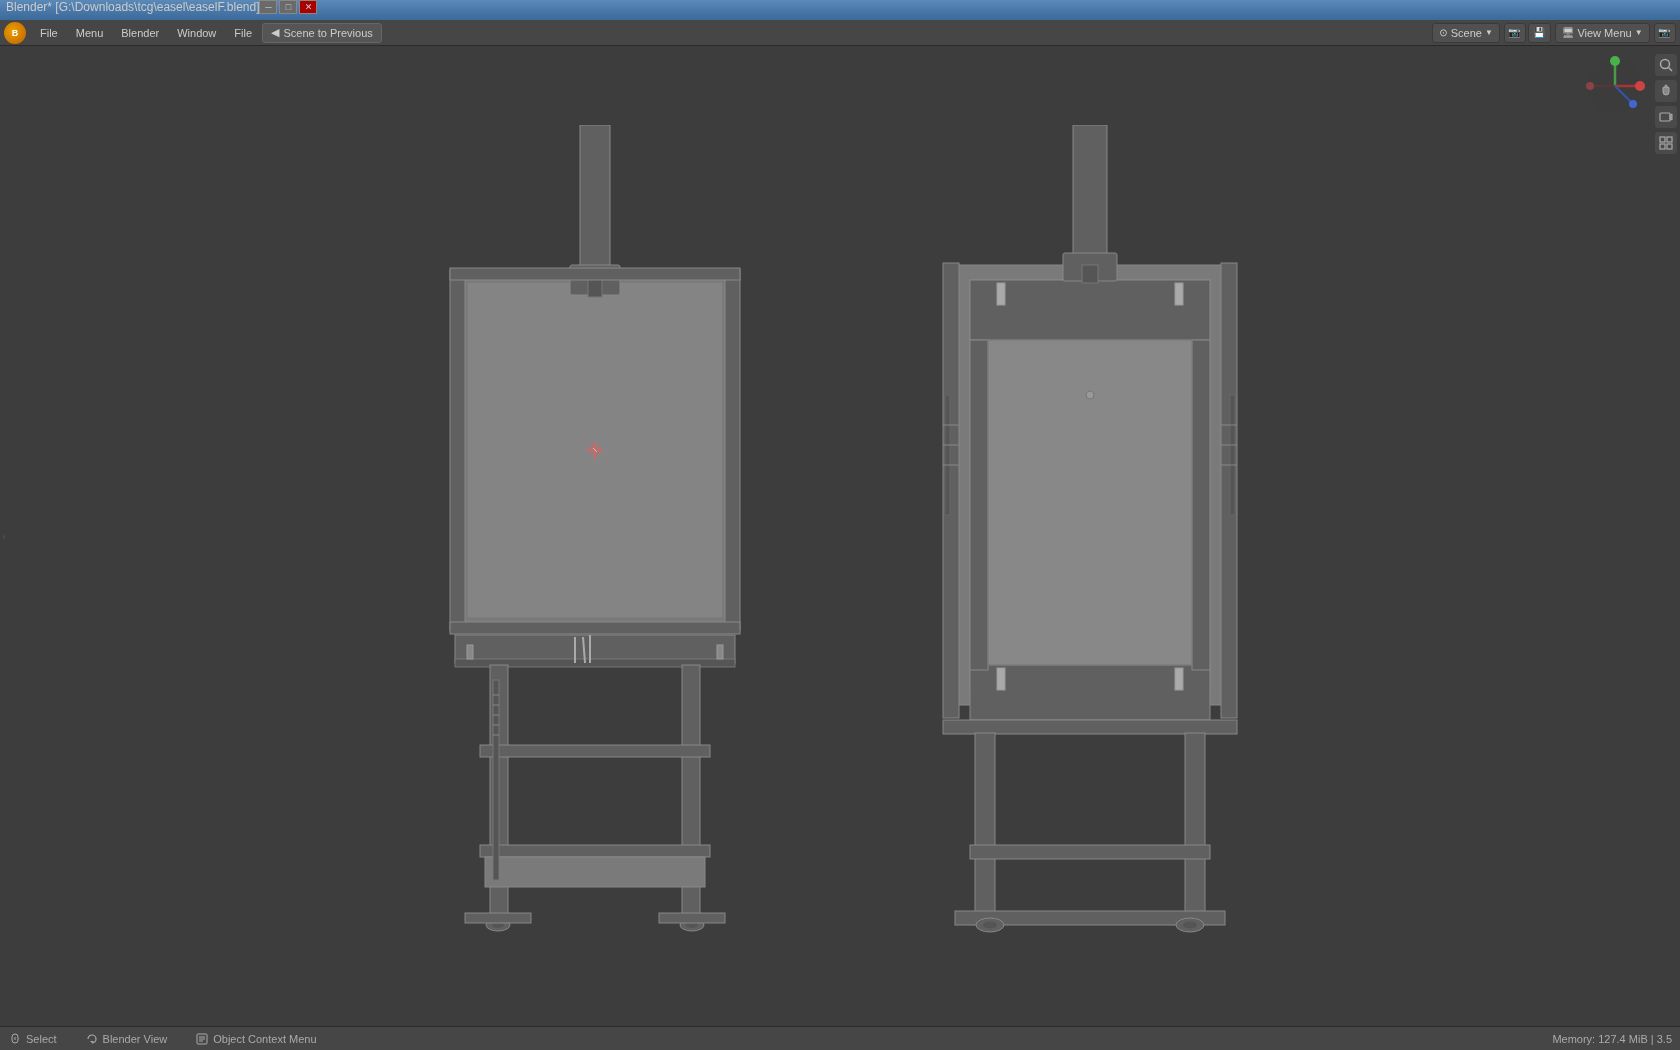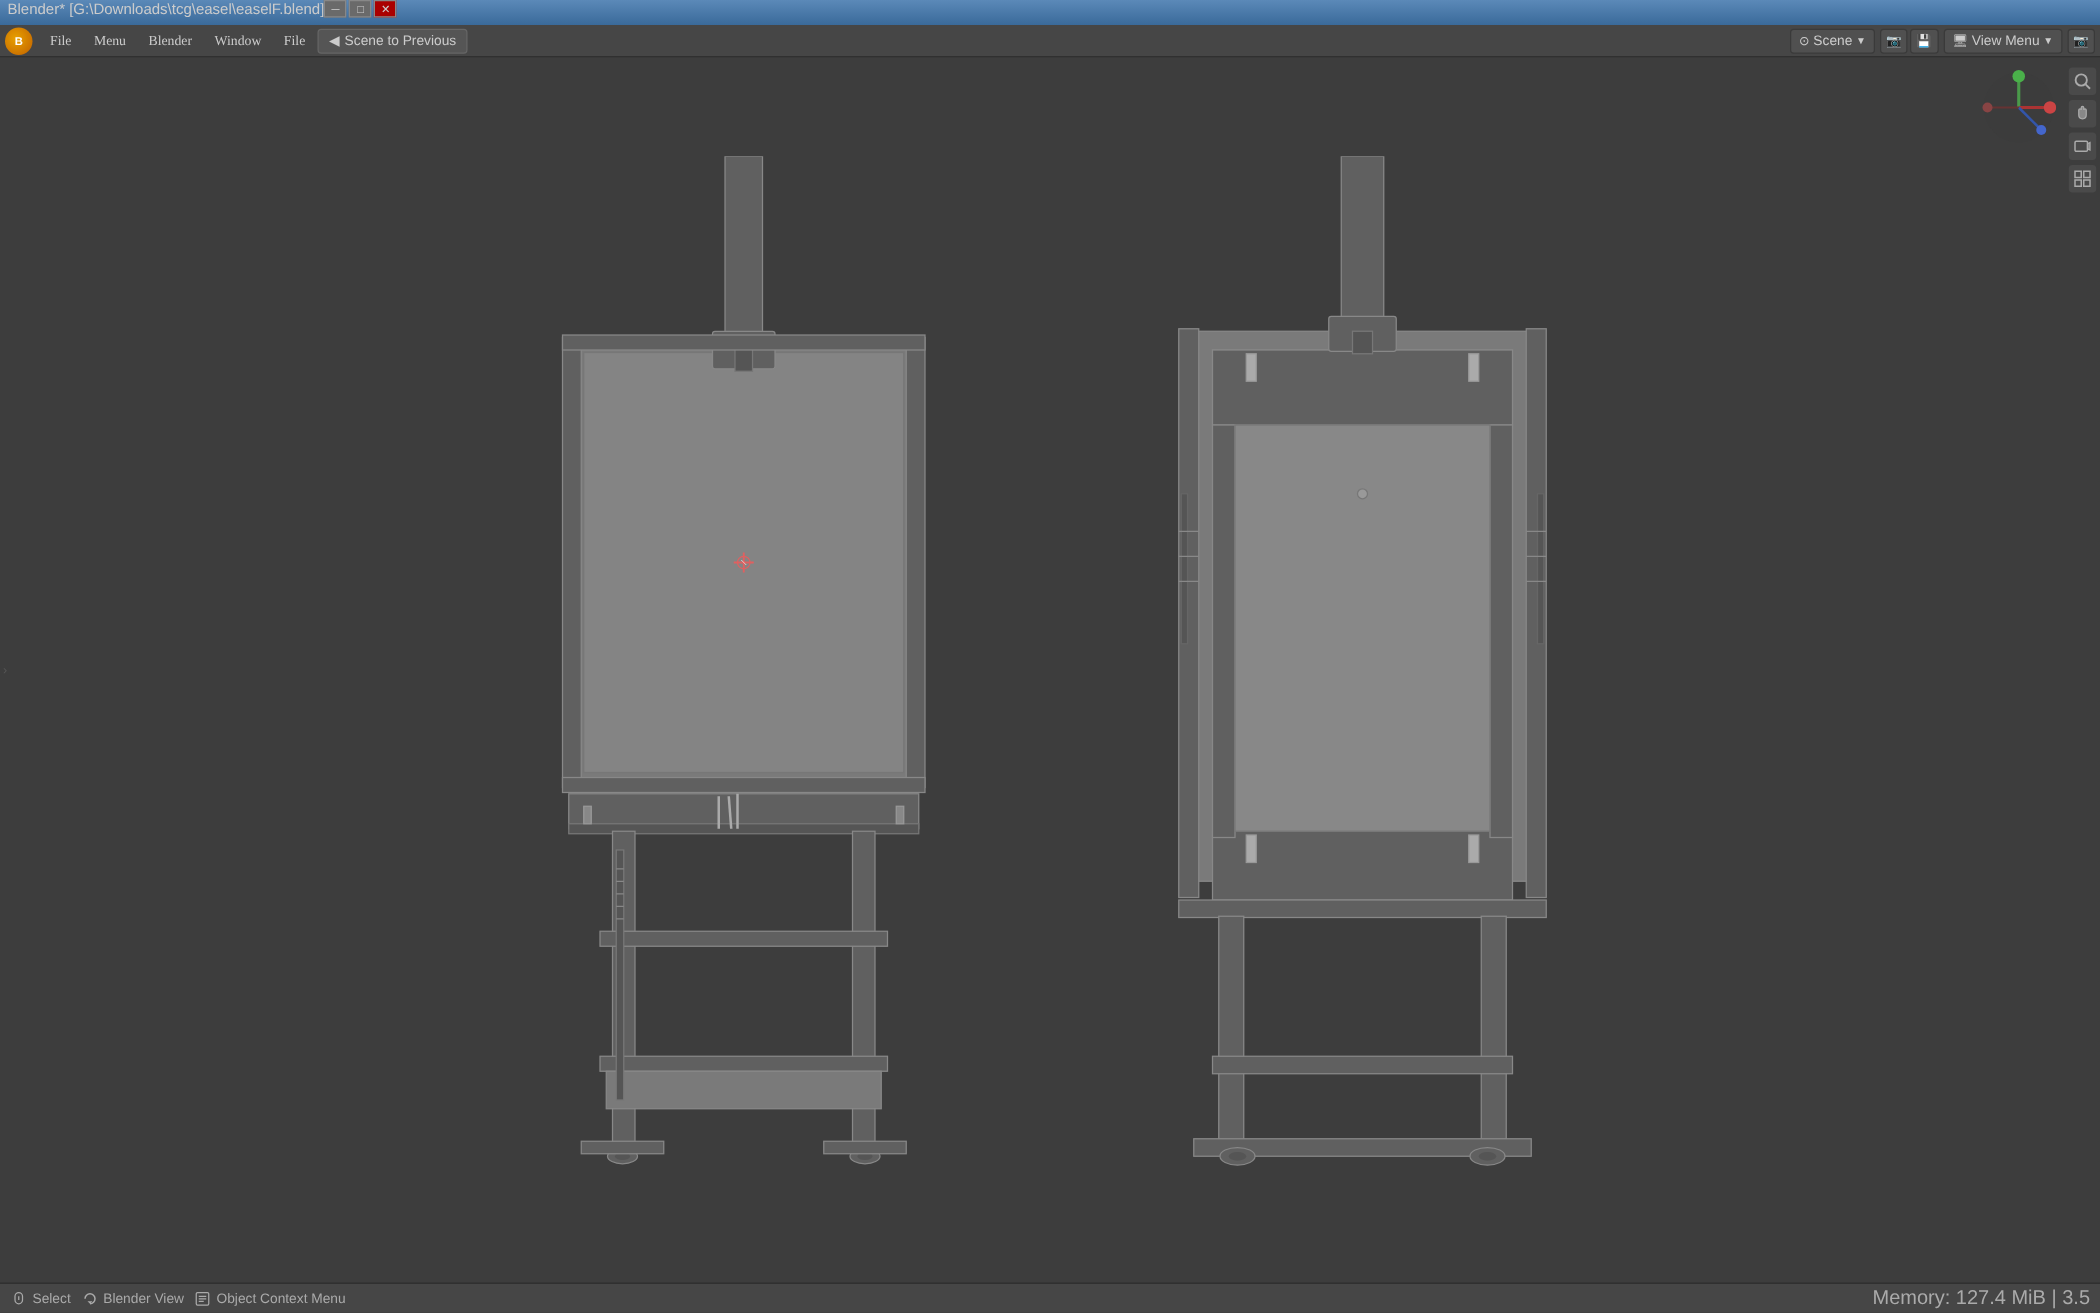--- a/index.html
+++ b/index.html
@@ -67,21 +67,20 @@
     }
     .menu-item {
       padding: 2px 8px;
       height: 20px;
       display: flex;
       align-items: center;
       color: #cccccc;
       font-size: 11px;
       cursor: pointer;
       border-radius: 3px;
-      font-family: Liberation Serif, serif;
     }
 
     .back-btn {
       display: flex;
       align-items: center;
       gap: 4px;
       padding: 2px 8px;
       height: 20px;
       background: #555;
       border-radius: 3px;
@@ -174,41 +173,41 @@
     
     #status-bar {
       position: absolute;
       bottom: 0;
       width: 100%;
       height: 24px;
       background: #464646;
       display: flex;
       align-items: center;
       padding: 0 8px;
-      gap: 8px;
+      gap: 28px;
       border-top: 1px solid #2a2a2a;
     }
     .status-item {
       display: flex;
       align-items: center;
       gap: 4px;
       font-size: 11px;
       color: #aaa;
     }
     .status-icon {
       width: 14px;
       height: 14px;
       display: flex;
       align-items: center;
       justify-content: center;
       font-size: 10px;
     }
     #memory-info {
       margin-left: auto;
-      font-size: 16px;
+      font-size: 11px;
       color: #aaa;
     }
 
     
     #left-edge {
       position: absolute;
       left: 0;
       top: 50%;
       transform: translateY(-50%);
       width: 8px;

